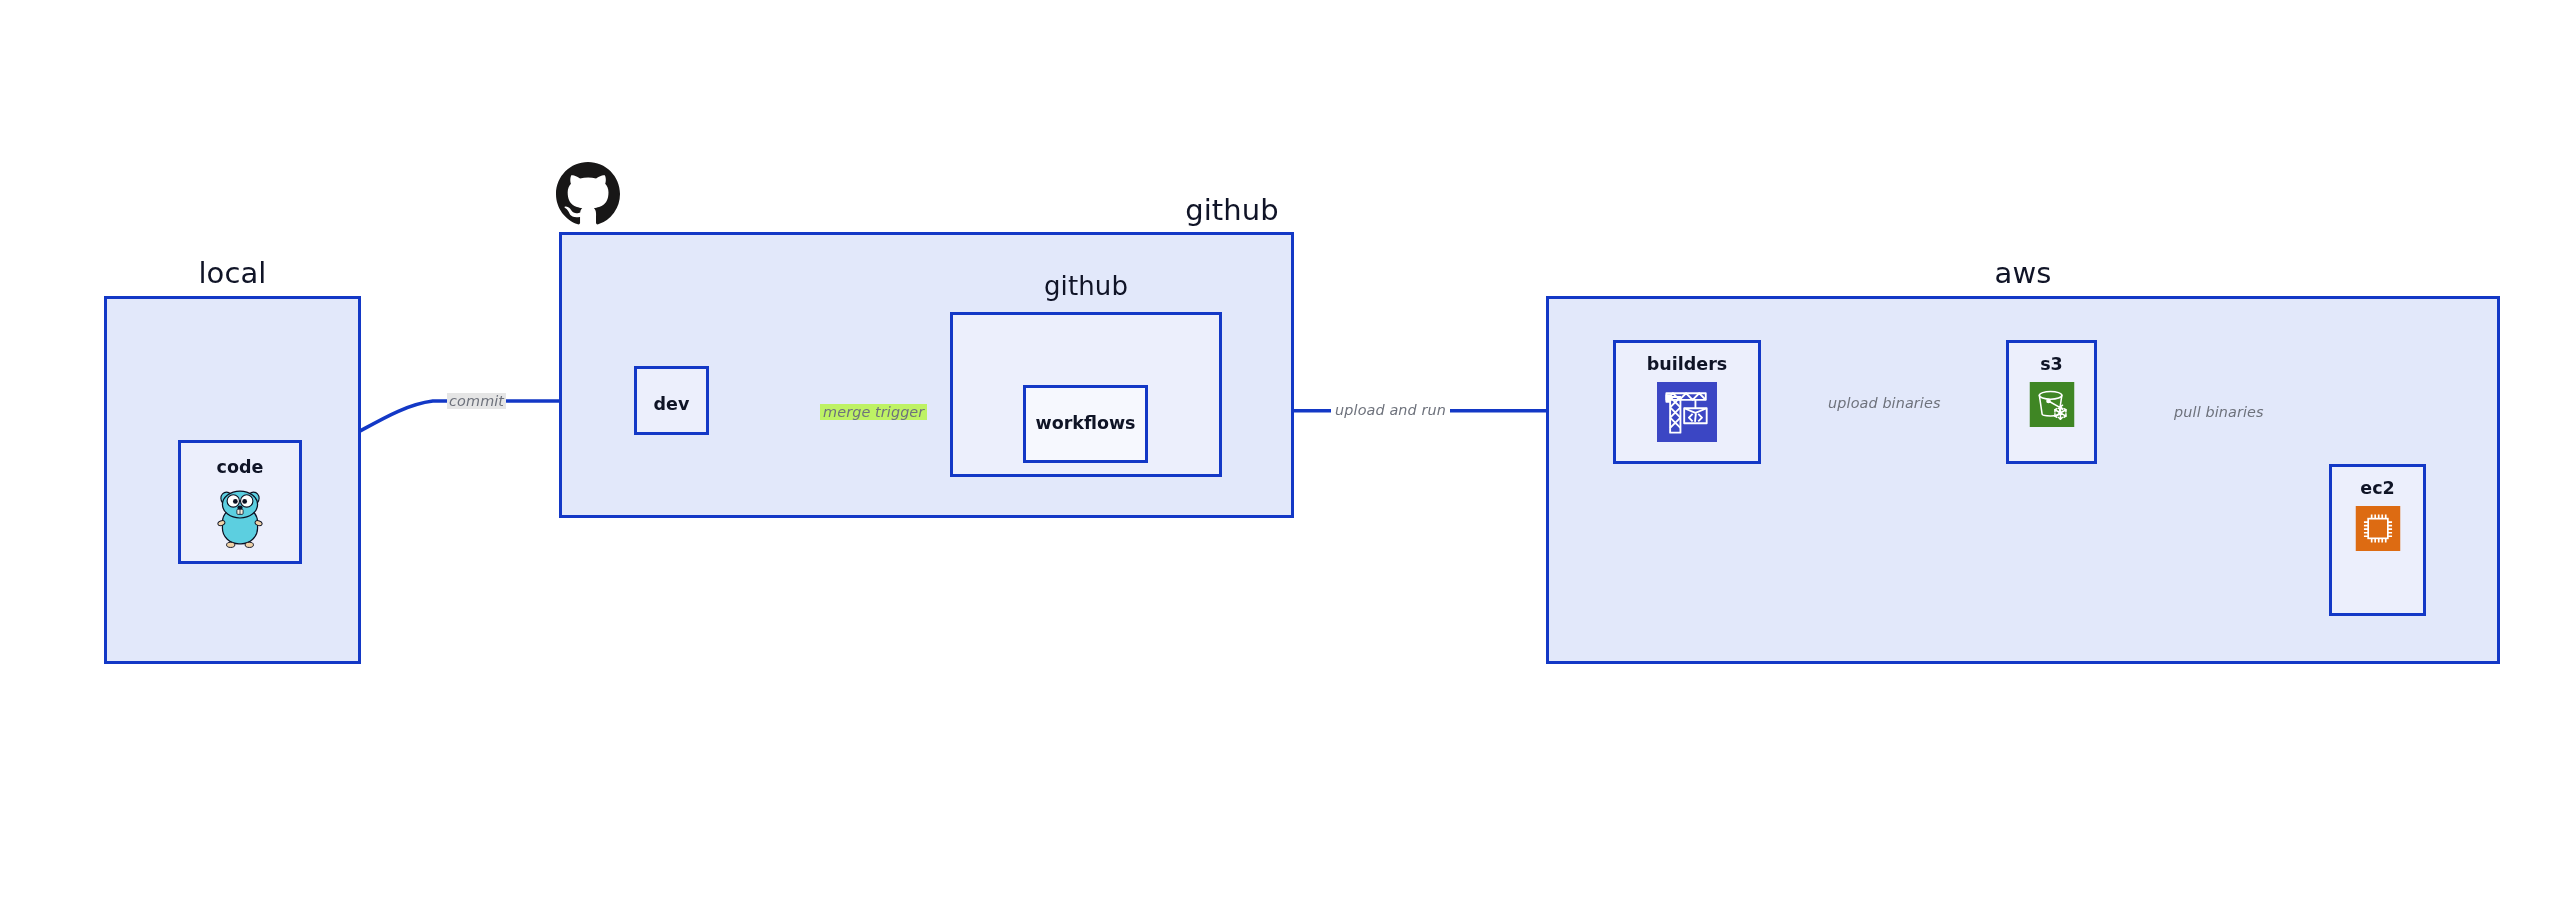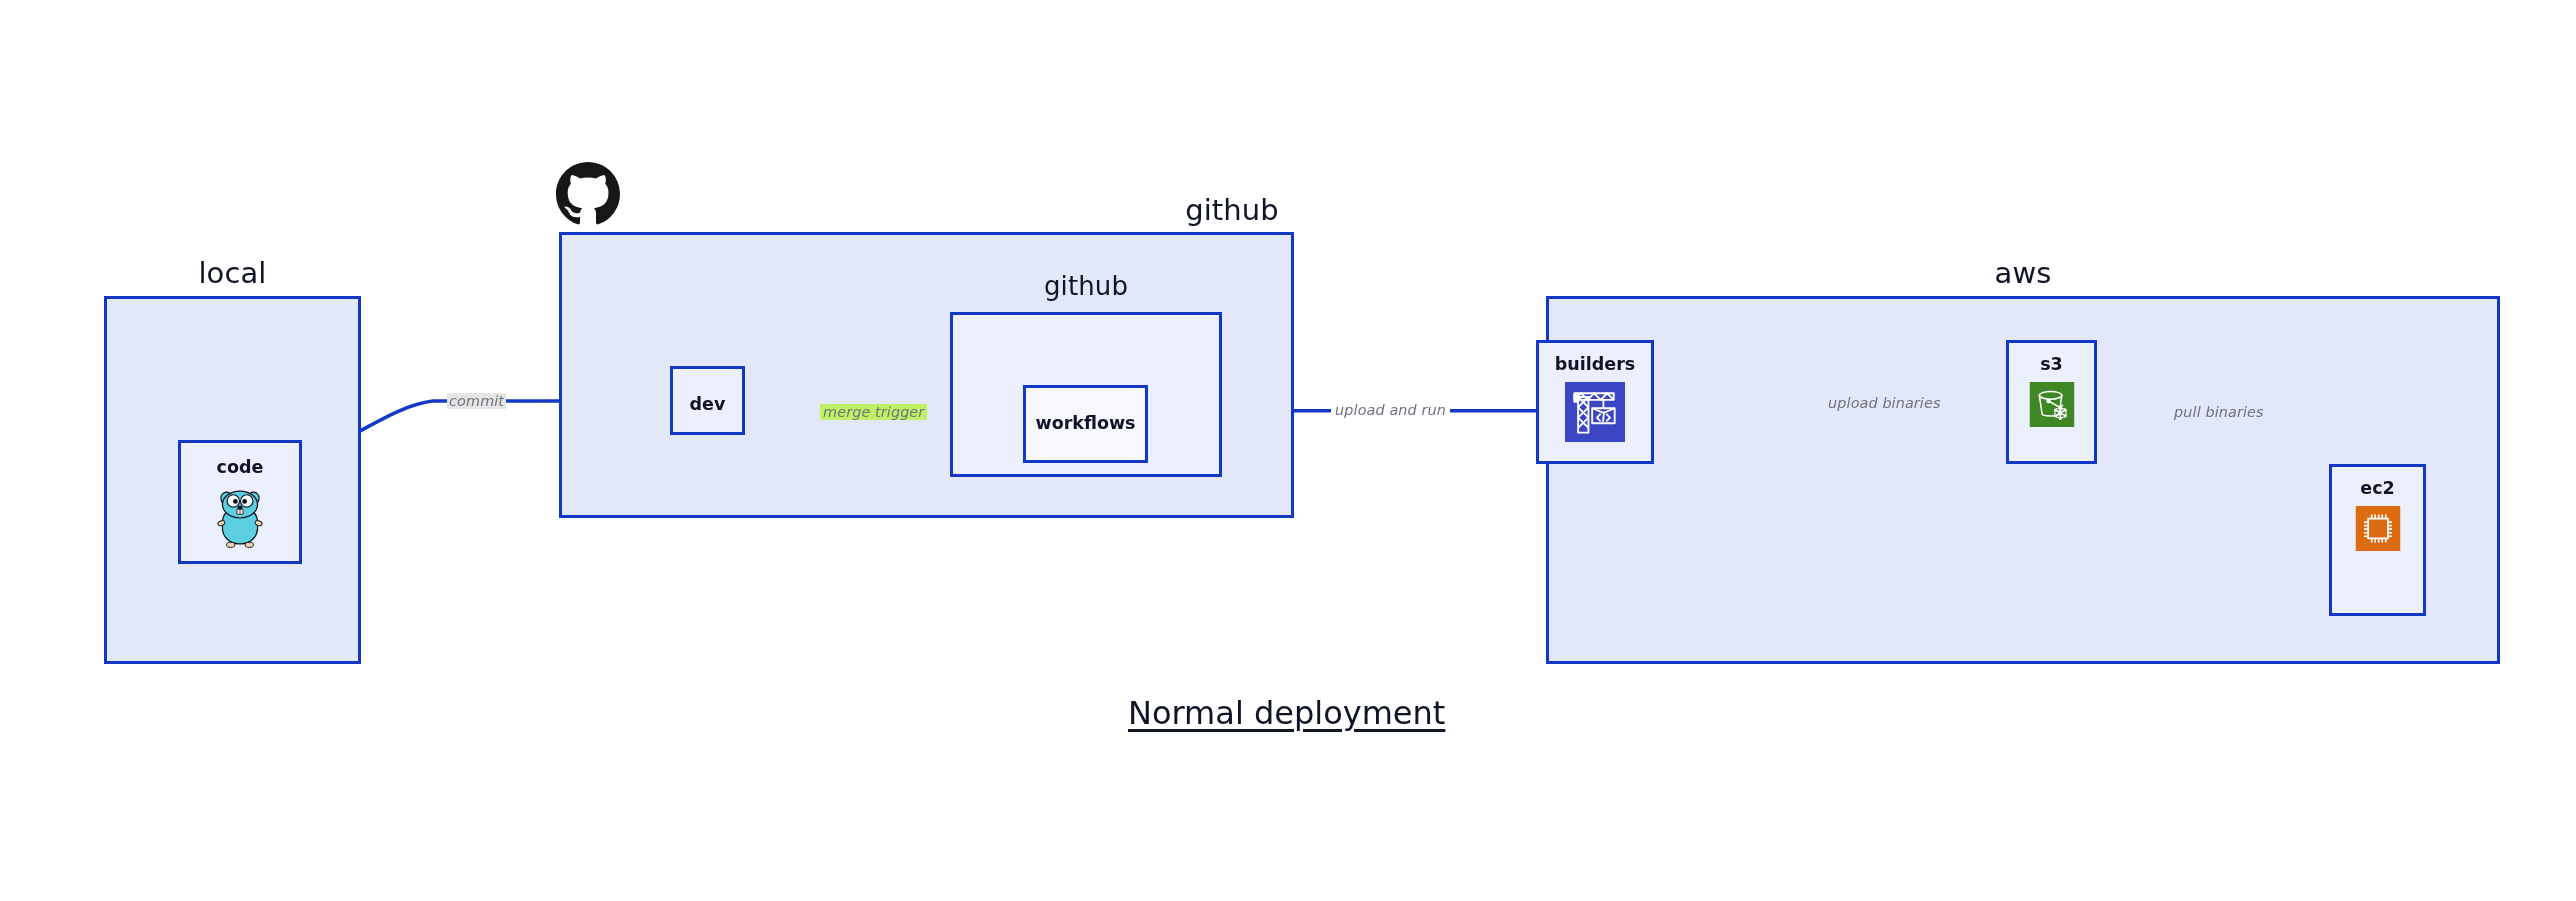--- a/index.html
+++ b/index.html
@@ -163,33 +163,33 @@
   </div>
 
   <div class="group-label" style="left:1170px; top:193px; width:124px; text-align:center;">github</div>
 
   <div class="group-box" style="left:559px; top:232px; width:735px; height:286px;"></div>
 
   <div class="group-label" style="left:950px; top:271px; width:272px; text-align:center; font-size:26px;">github</div>
 
   <div class="group-box" style="left:950px; top:312px; width:272px; height:165px; background:#eceffc; border-width:3.1px;"></div>
 
-  <div class="node-box" style="left:634px; top:366px; width:75px; height:69px;margin-left:36px;">
+  <div class="node-box" style="left:634px; top:366px; width:75px; height:69px;">
     <div class="node-label" style="top:25px;">dev</div>
   </div>
 
   <div class="node-box" style="left:1023px; top:385px; width:125px; height:78px; background:#f6f8fe;">
     <div class="node-label" style="top:25px;">workflows</div>
   </div>
 
   <div class="group-label" style="left:1546px; top:256px; width:954px; text-align:center;">aws</div>
 
   <div class="group-box" style="left:1546px; top:296px; width:954px; height:368px;"></div>
 
-  <div class="node-box" style="left:1536px; top:340px; width:118px; height:124px;">
+  <div class="node-box" style="left:1613px; top:340px; width:148px; height:124px;">
     <div class="node-label" style="top:11.3px;">builders</div>
     <div class="node-icon" style="top:39px; width:60px; height:60px;">
       <svg viewBox="0 0 64 64" width="60" height="60">
         <rect x="0" y="0" width="64" height="64" fill="#3b46c4"></rect>
         <g stroke="#ffffff" stroke-width="2" fill="none" stroke-linejoin="round">
 
           <rect x="14" y="16" width="11" height="38"></rect>
           <path d="M14 16 L25 27 M25 16 L14 27 M14 27 L25 38 M25 27 L14 38 M14 38 L25 49 M25 38 L14 49"></path>
 
           <path d="M10 12 L52 12 L52 19 L10 19 Z"></path>
@@ -256,16 +256,15 @@
   <div class="edge-label" style="left:447px; top:393px; background:#e5e5e5; padding:0 2.1px;text-align:center;">commit</div>
 
   <div class="edge-label" style="left:820px; top:404px; background:#bef264; padding:0 3.1px;">merge trigger</div>
 
   <div class="edge-label" style="left:1331px; top:402px; background:#ffffff; padding:0 4.1px;">upload and run</div>
 
   <div class="edge-label" style="left:1824px; top:395px; background:#e2e8fa; padding:0 4.1px;">upload binaries</div>
 
   <div class="edge-label" style="left:2170px; top:404px; background:#e2e8fa; padding:0 4.1px;">pull binaries</div>
 
-  <div class="diagram-title" style="left:1128px; top:694px;">Normal deployment</div>
 
 </div>
 
 
 </body></html>

